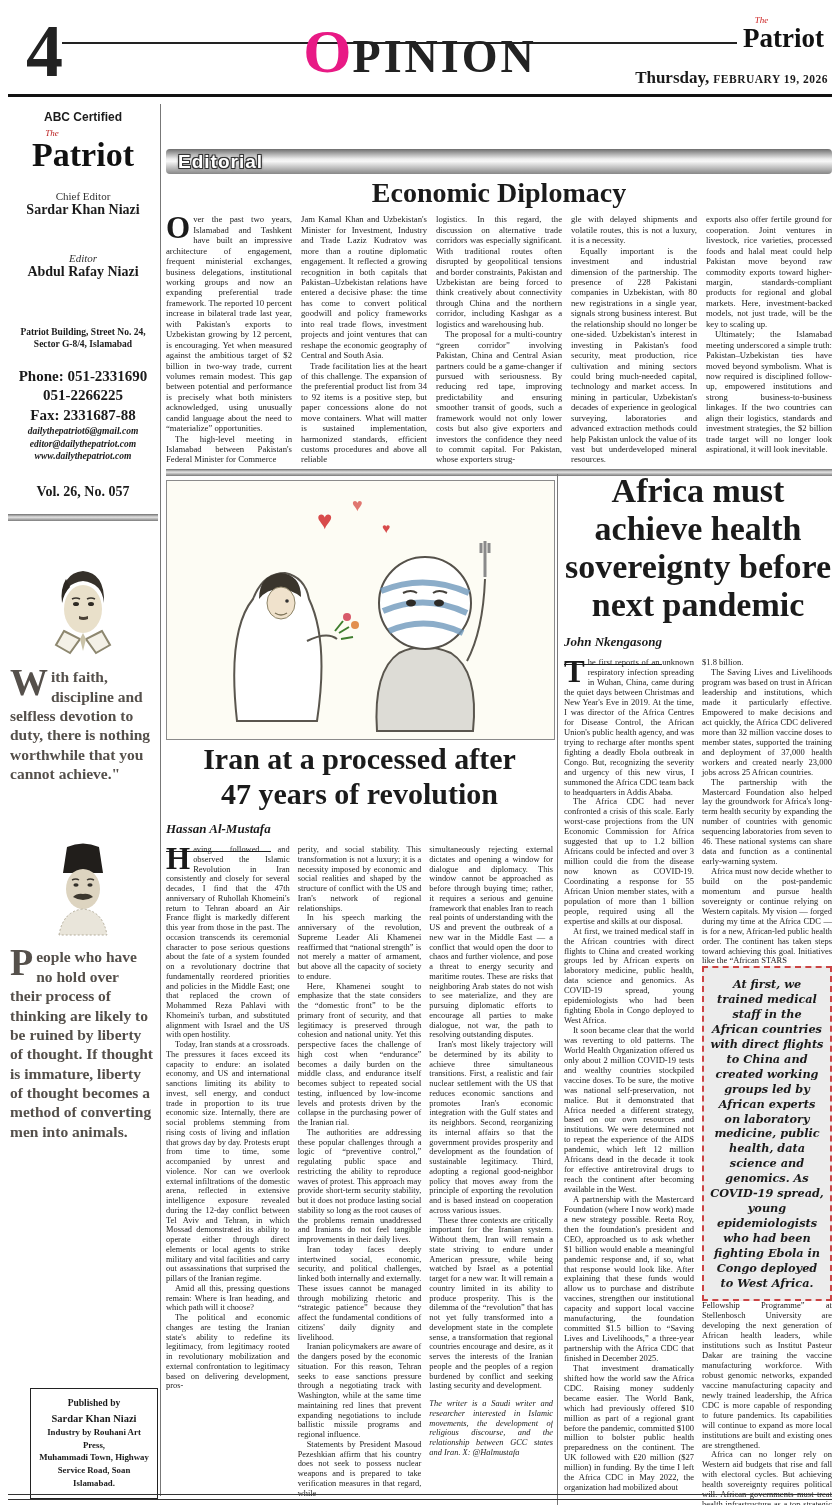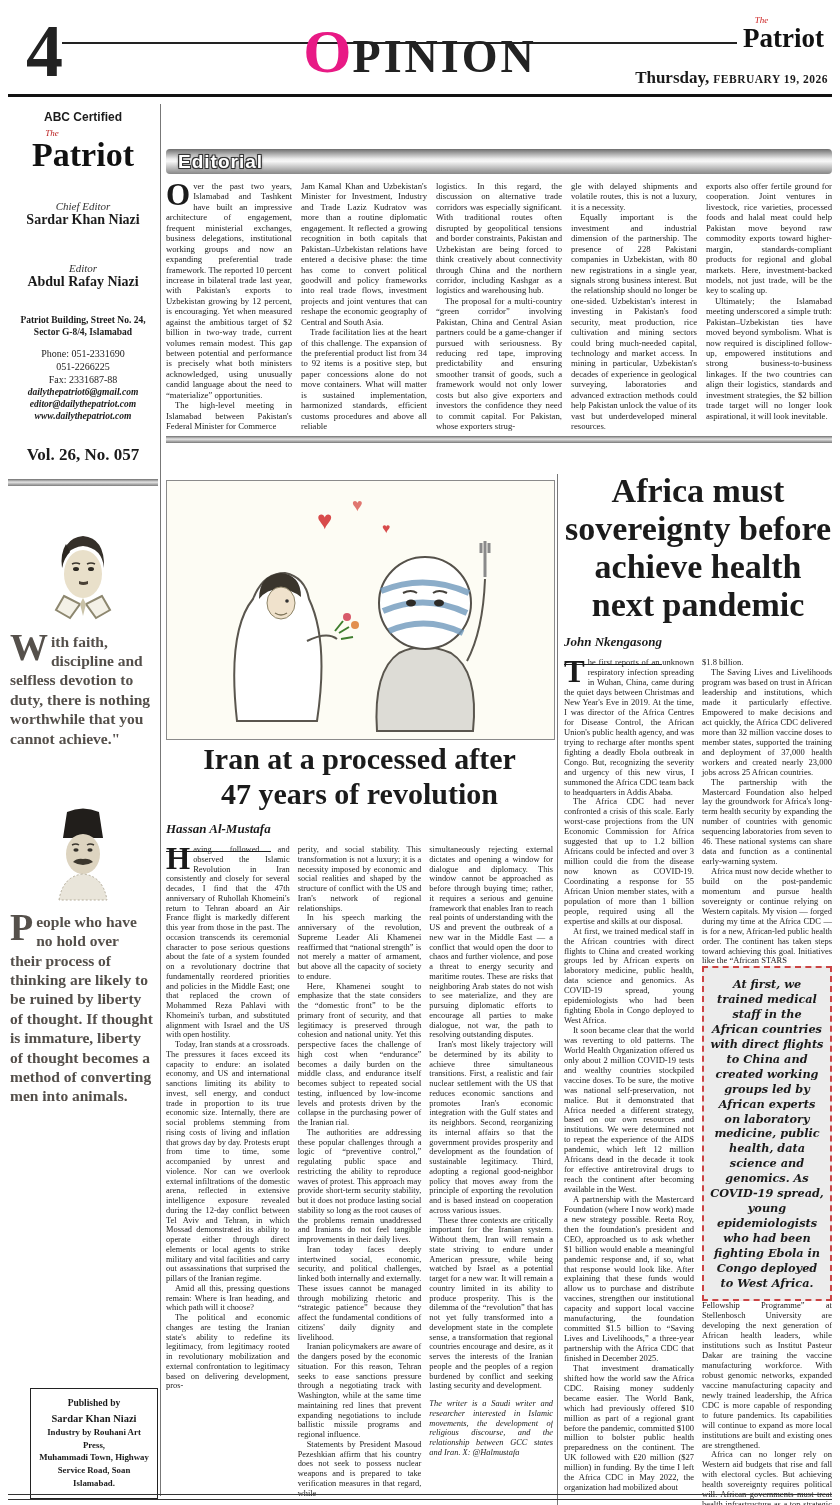--- a/index.html
+++ b/index.html
@@ -19,27 +19,27 @@
   .date-day{font-size:17px;font-weight:bold;}
   .date-rest{font-size:11.5px;font-weight:bold;letter-spacing:.5px;}
   .hdr-thick{position:absolute;left:8px;right:8px;top:94px;height:3px;background:#111;}
   
   .sidebar{position:absolute;left:8px;top:104px;width:150px;text-align:center;}
   .vrule-side{position:absolute;left:160px;top:104px;height:1392px;width:1px;background:#777;}
   .abc{font-family:"Liberation Sans",sans-serif;font-weight:bold;font-size:12px;margin-top:6px;}
   .mast{position:relative;margin-top:6px;}
   .mast-the{display:block;font-size:9px;color:#b22;font-style:italic;line-height:6px;margin-left:-62px;}
   .mast-name{font-size:34px;font-weight:bold;color:#111;}
-  .role-label{font-style:italic;font-size:11px;margin-top:26px;color:#333;}
+  .role-label{font-size:11px;margin-top:16px;color:#333;}
   .role-name{font-weight:bold;font-size:14px;}
   .role-label2{font-style:italic;font-size:11px;margin-top:34px;color:#333;}
-  .addr{font-weight:bold;font-size:9.5px;margin-top:24px;line-height:1.3;}
-  .phones{font-weight:normal;font-size:10px;margin-top:8px;line-height:1.3;}
+  .addr{font-weight:bold;font-size:9.5px;margin-top:46px;line-height:1.3;}
+  .phones{font-weight:bold;font-size:15px;margin-top:16px;line-height:1.3;}
   .mails{font-style:italic;font-weight:bold;font-size:9.5px;line-height:1.3;}
-  .vol{font-weight:bold;font-size:17px;margin-top:22px;}
+  .vol{font-weight:bold;font-size:14px;margin-top:22px;}
   .side-div{height:7px;margin-top:14px;background:linear-gradient(180deg,#6f6f6f,#e3e3e3 45%,#7c7c7c);}
   .portrait{margin-top:40px;}
   .portrait2{margin-top:56px;}
   .squote{margin-top:6px;text-align:left;padding:0 4px 0 2px;color:#55504b;
           font-weight:bold;font-size:15.5px;line-height:1.25;}
   .sq-dc{float:left;font-size:38px;line-height:30px;padding-right:3px;font-weight:bold;}
   .pubbox{position:absolute;left:22px;top:1284px;width:116px;border:1.5px solid #222;
           padding:8px 5px;font-weight:bold;font-size:8.8px;line-height:1.45;}
   .pub1{font-size:9.5px;}
   .pub2{font-size:10.5px;}
@@ -174,20 +174,21 @@
       <div>Muhammadi Town, Highway</div>
       <div>Service Road, Soan Islamabad.</div>
     </div>
   </div>
 
   <div class="main">
 
     <div class="ed-banner">
       <span>Editorial</span>
     </div>
+    <div class="ed-title">Economic Diplomacy</div>
 
     <div class="ed-cols">
       <div class="col">
         <p class="first"><span class="dc">O</span><span>ver the past two years, Islamabad and Tashkent have built an impressive architecture of engagement, frequent ministerial exchanges, business delegations, institutional working groups and now an expanding preferential trade framework. The reported 10 percent increase in bilateral trade last year, with Pakistan's exports to Uzbekistan growing by 12 percent, is encouraging. Yet when measured against the ambitious target of $2 billion in two-way trade, current volumes remain modest. This gap between potential and performance is precisely what both ministers acknowledged, using unusually candid language about the need to “materialize” opportunities.</span></p>
         <p>The high-level meeting in Islamabad between Pakistan's Federal Minister for Commerce</p>
       </div>
       <div class="col">
         <p class="cont">Jam Kamal Khan and Uzbekistan's Minister for Investment, Industry and Trade Laziz Kudratov was more than a routine diplomatic engagement. It reflected a growing recognition in both capitals that Pakistan–Uzbekistan relations have entered a decisive phase: the time has come to convert political goodwill and policy frameworks into real trade flows, investment projects and joint ventures that can reshape the economic geography of Central and South Asia.</p>
         <p>Trade facilitation lies at the heart of this challenge. The expansion of the preferential product list from 34 to 92 items is a positive step, but paper concessions alone do not move containers. What will matter is sustained implementation, harmonized standards, efficient customs procedures and above all reliable</p>
       </div>
@@ -234,22 +235,22 @@
         <path d="M318 96 L318 70 M314 72 L314 62 M318 72 L318 60 M322 72 L322 62" stroke="#8a8a8a" stroke-width="3" fill="none"></path>
         <path d="M300 180 Q316 150 318 98" stroke="#5a564e" stroke-width="2" fill="none"></path>
       </svg>
     </div>
 
     <div class="vrule-mid"></div>
 
     <div class="africa">
       <div class="af-title">
         <div>Africa must</div>
+        <div>achieve health</div>
         <div>sovereignty before</div>
-        <div>achieve health</div>
         <div>next pandemic</div>
       </div>
       <div class="byline"><span>John Nkengasong</span></div>
       <div class="af-cols">
         <div class="col">
           <p class="first"><span class="dc">T</span><span>he first reports of an unknown respiratory infection spreading in Wuhan, China, came during the quiet days between Christmas and New Year's Eve in 2019. At the time, I was director of the Africa Centres for Disease Control, the African Union's public health agency, and was trying to recharge after months spent fighting a deadly Ebola outbreak in Congo. But, recognizing the severity and urgency of this new virus, I summoned the Africa CDC team back to headquarters in Addis Ababa.</span></p>
           <p>The Africa CDC had never confronted a crisis of this scale. Early worst-case projections from the UN Economic Commission for Africa suggested that up to 1.2 billion Africans could be infected and over 3 million could die from the disease now known as COVID-19. Coordinating a response for 55 African Union member states, with a population of more than 1 billion people, required using all the expertise and skills at our disposal.</p>
           <p>At first, we trained medical staff in the African countries with direct flights to China and created working groups led by African experts on laboratory medicine, public health, data science and genomics. As COVID-19 spread, young epidemiologists who had been fighting Ebola in Congo deployed to West Africa.</p>
           <p>It soon became clear that the world was reverting to old patterns. The World Health Organization offered us only about 2 million COVID-19 tests and wealthy countries stockpiled vaccine doses. To be sure, the motive was national self-preservation, not malice. But it demonstrated that Africa needed a different strategy, based on our own resources and institutions. We were determined not to repeat the experience of the AIDS pandemic, which left 12 million Africans dead in the decade it took for effective antiretroviral drugs to reach the continent after becoming available in the West.</p>
           <p>A partnership with the Mastercard Foundation (where I now work) made a new strategy possible. Reeta Roy, then the foundation's president and CEO, approached us to ask whether $1 billion would enable a meaningful pandemic response and, if so, what that response would look like. After explaining that these funds would allow us to purchase and distribute vaccines, strengthen our institutional capacity and support local vaccine manufacturing, the foundation committed $1.5 billion to “Saving Lives and Livelihoods,” a three-year partnership with the Africa CDC that finished in December 2025.</p>

